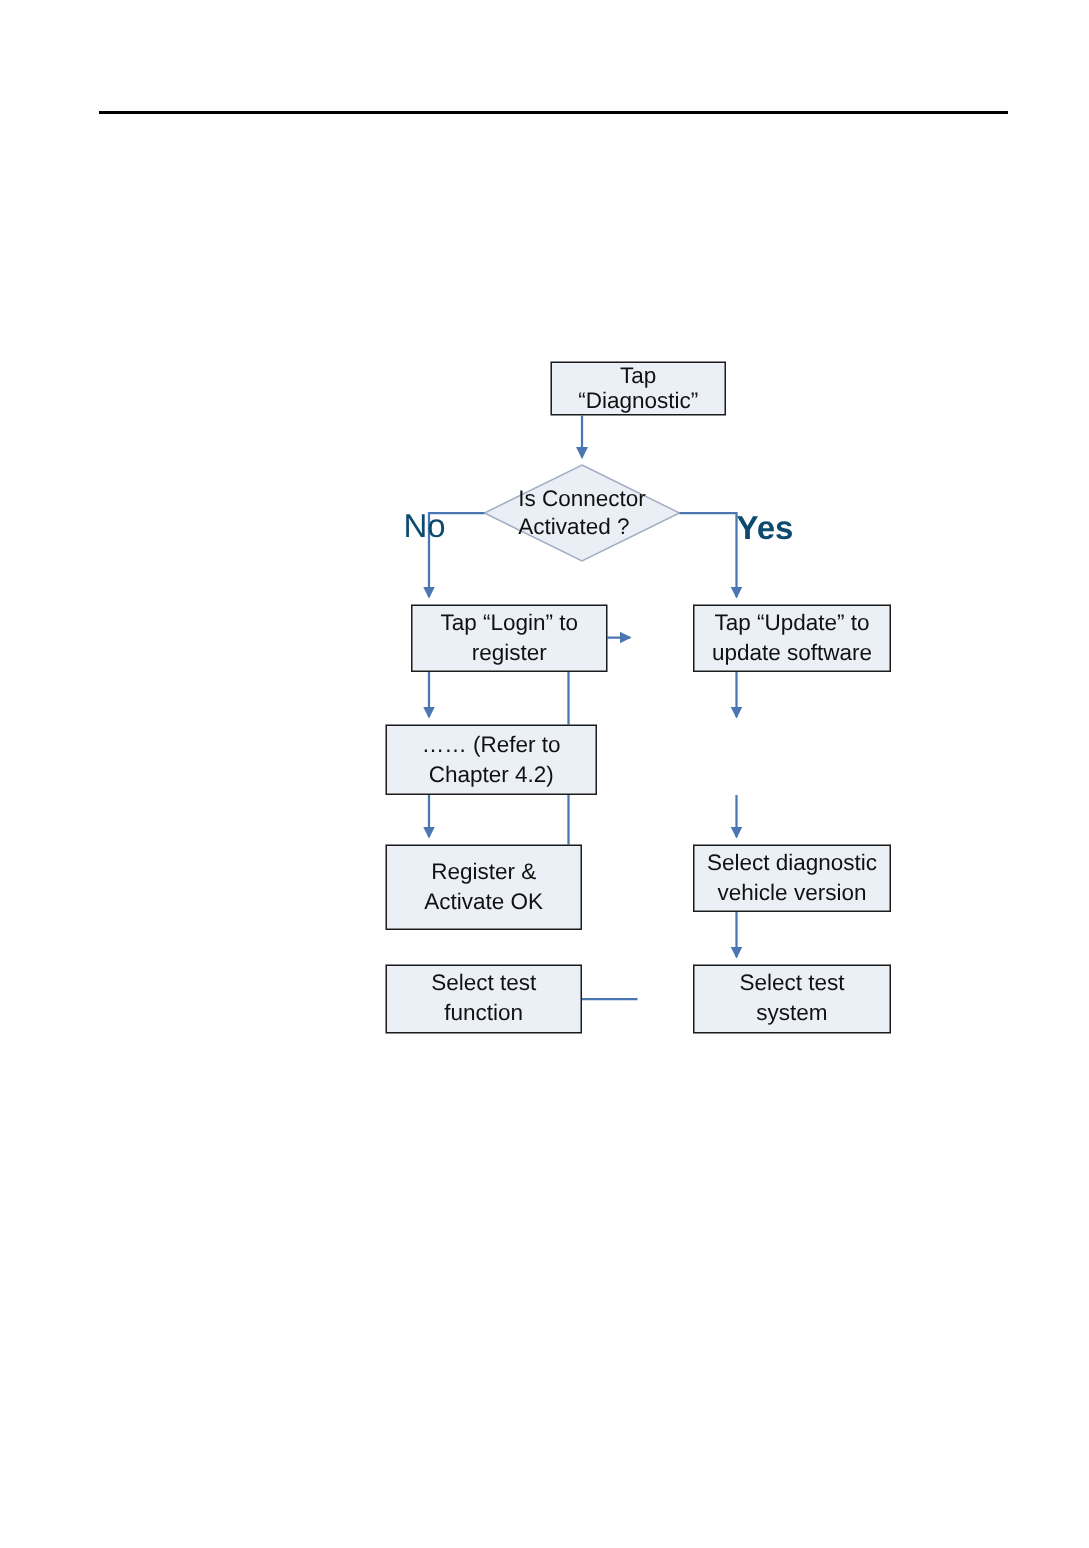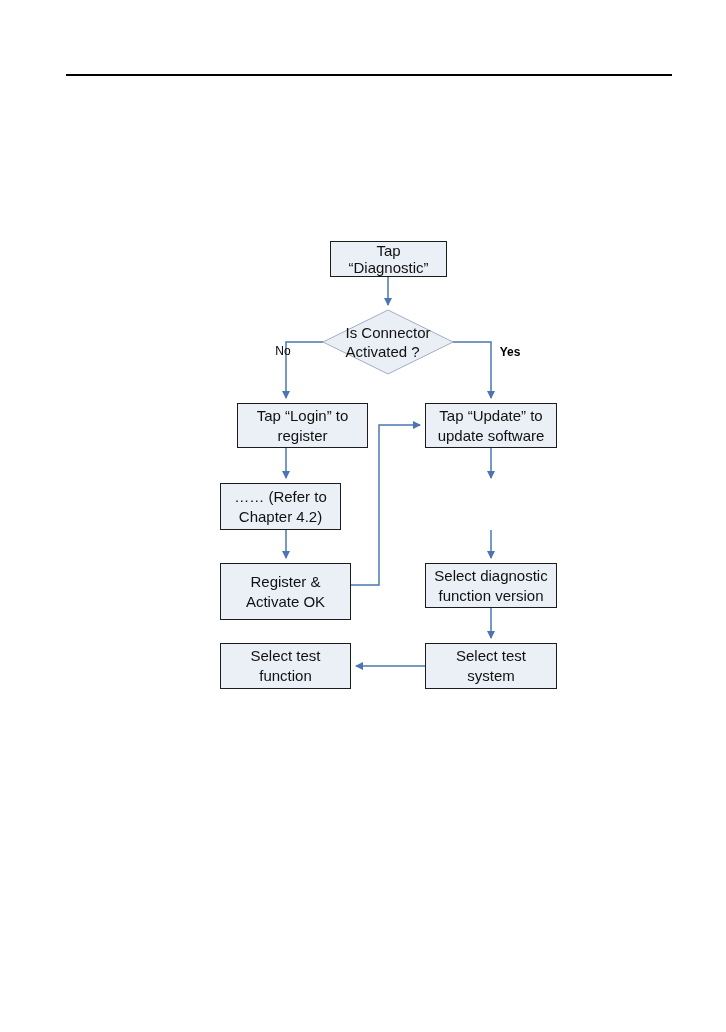--- a/index.html
+++ b/index.html
@@ -32,37 +32,38 @@
     border: 1.5px solid #1c1c1c;
     box-sizing: border-box;
     display: flex;
     align-items: center;
     justify-content: center;
     text-align: center;
     white-space: pre-line;
     font-size: 15px;
     line-height: 20px;
     color: #111111;
+    margin-left: 37px;
   }
   .diamond-text {
     position: absolute;
     display: flex;
     align-items: center;
     justify-content: center;
     white-space: pre-line;
     font-size: 15px;
     line-height: 19px;
     color: #111111;
     background: transparent;
   }
   .branch-label {
     position: absolute;
-    font-size: 12px;
+    font-size: 22px;
     line-height: 18px;
-    color: #000000;
+    color: #0c4a6e;
     text-align: center;
   }
 </style>
 </head>
 <body>
 
 <div class="page">
 
   <div class="header-rule"></div>
 
@@ -102,32 +103,32 @@
   <div class="diamond-text" style="left:318px; top:310px; width:140px; height:64px;">Is Connector
 Activated ?</div>
 
   <div class="branch-label" style="left:265px; top:342px; width:36px;">No</div>
 
   <div class="branch-label" style="left:490px; top:343px; width:40px;font-weight:bold;">Yes</div>
 
   <div class="node" style="left:237px; top:403px; width:131px; height:45px;">Tap “Login” to
 register</div>
 
-  <div class="node" style="left:220px; top:483px; width:121px; height:47px;">…… (Refer to
+  <div class="node" style="left:220px; top:483px; width:141px; height:47px;">…… (Refer to
 Chapter 4.2)</div>
 
   <div class="node" style="left:220px; top:563px; width:131px; height:57px;">Register &amp;
 Activate OK</div>
 
   <div class="node" style="left:220px; top:643px; width:131px; height:46px;">Select test
 function</div>
 
   <div class="node" style="left:425px; top:403px; width:132px; height:45px;text-align:center;">Tap “Update” to
 update software</div>
 
 
   <div class="node" style="left:425px; top:563px; width:132px; height:45px;">Select diagnostic
-function version</div>
+vehicle version</div>
 
   <div class="node" style="left:425px; top:643px; width:132px; height:46px;">Select test
 system</div>
 
 </div>
 
 </body></html>

